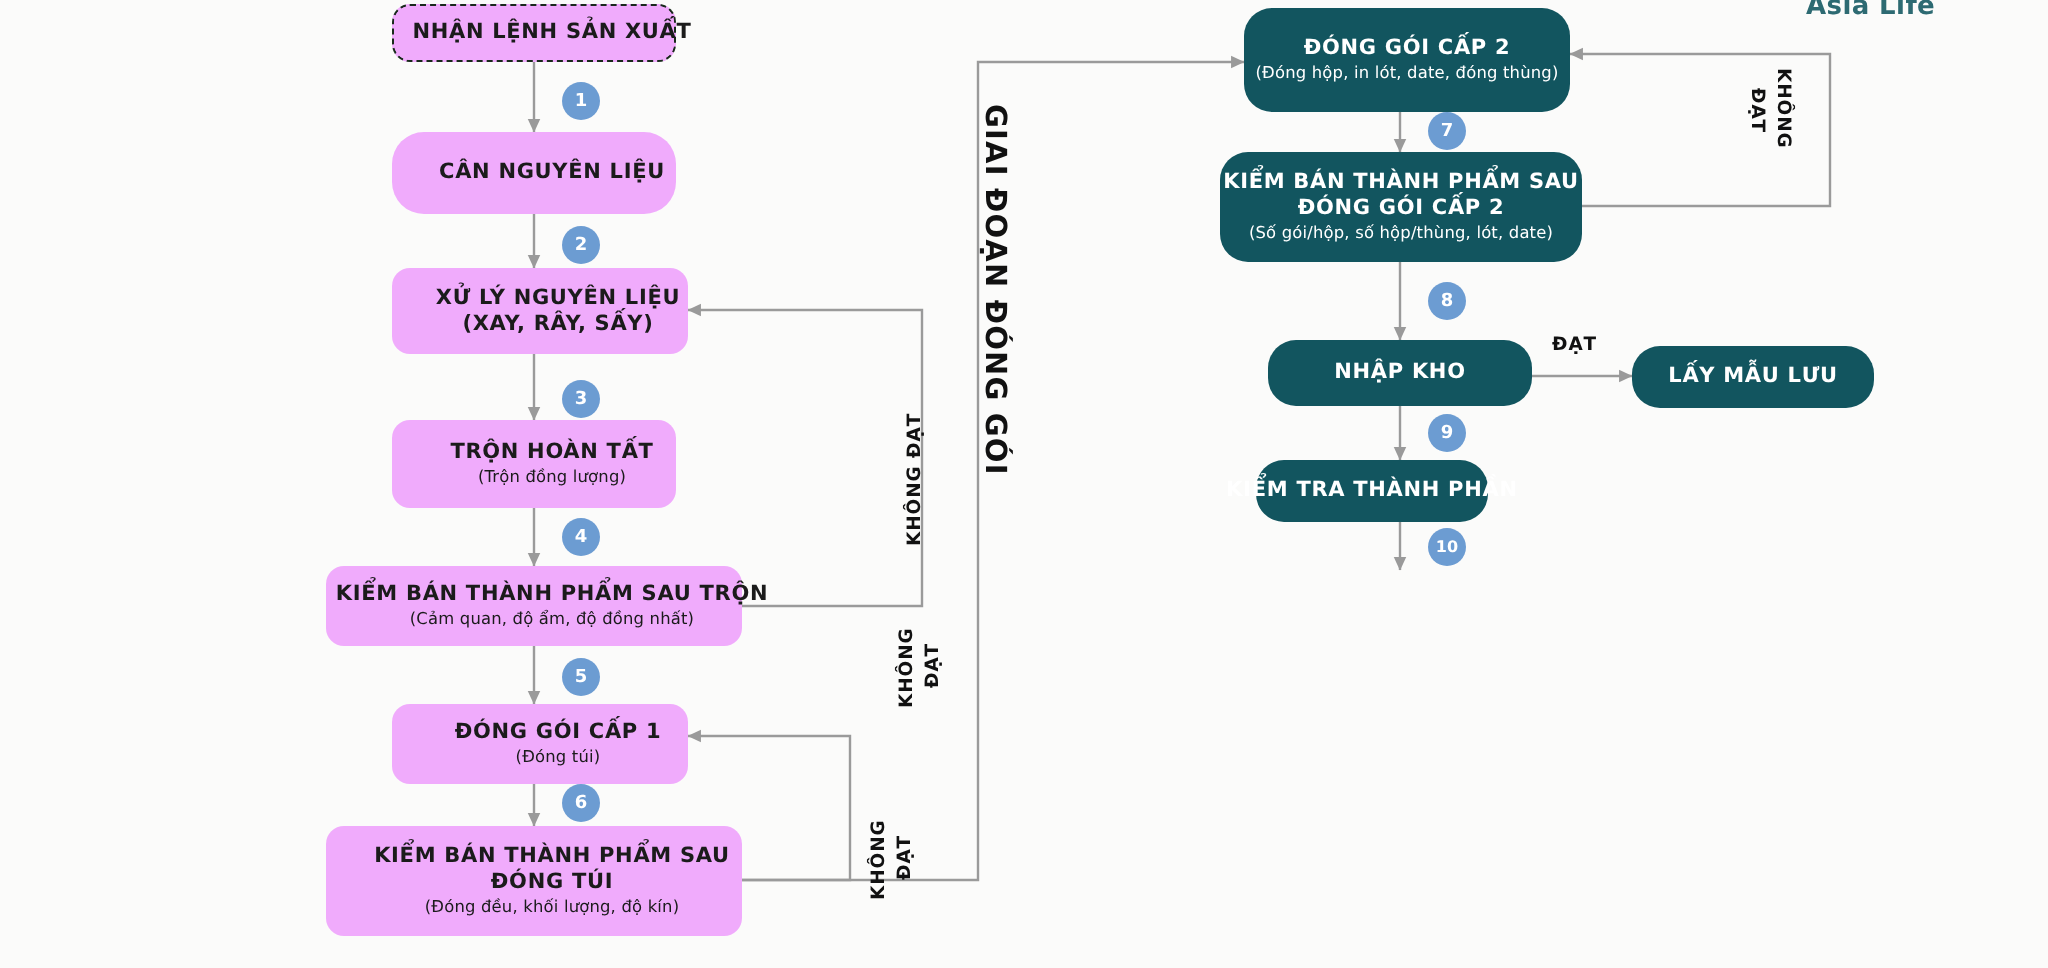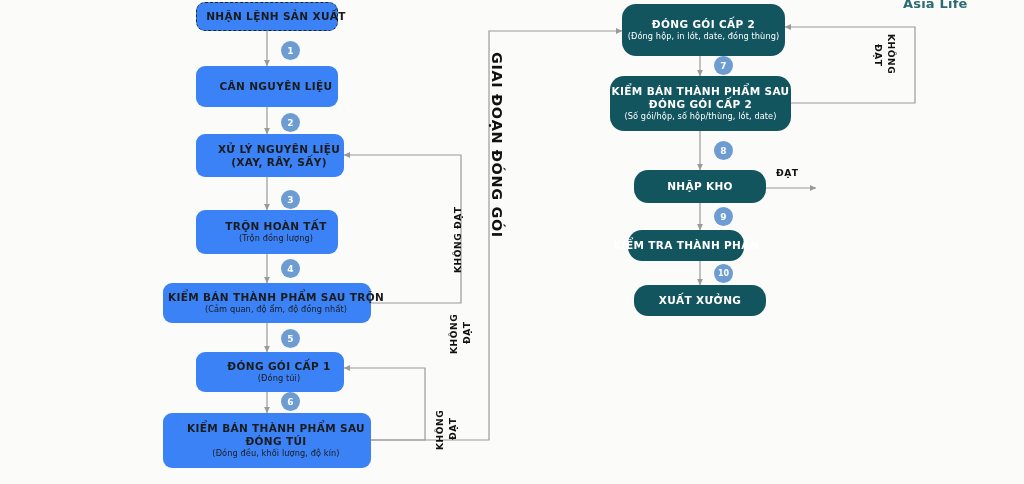--- a/index.html
+++ b/index.html
@@ -27,21 +27,21 @@
     line-height:1.18;
   }
   .node .t1{
     font-size:10.5px;font-weight:700;letter-spacing:.35px;
     white-space:nowrap;
   }
   .node .t2{
     font-size:8.2px;font-weight:400;letter-spacing:.1px;margin-top:2px;
     white-space:nowrap;
   }
-  .green{background:#3b82f6;color:#1b1b1b;padding-left:24px;}
+  .green{background:#f0abfc;color:#1b1b1b;padding-left:24px;}
   .green.dashed{border:1.6px dashed #19291c;}
   .teal{background:#12555f;color:#ffffff;border-radius:14px;}
 
   
   .badge{
     position:absolute;
     width:19px;height:19px;border-radius:50%;
     background:#6c9cd2;color:#fff;
     font-size:9px;font-weight:700;
     display:flex;align-items:center;justify-content:center;
@@ -104,21 +104,21 @@
       <line x1="766" y1="188" x2="816" y2="188" marker-end="url(#ah)"></line>
 
       <path d="M791,103 L915,103 L915,27 L785,27" marker-end="url(#ah)"></path>
     </g>
   </svg>
 
   <div class="node green dashed" style="left:196px;top:2px;width:142px;height:29px;">
     <div class="t1">NHẬN LỆNH SẢN XUẤT</div>
   </div>
 
-  <div class="node green" style="left:196px;top:66px;width:142px;height:41px;">
+  <div class="node green" style="left:196px;top:66px;width:142px;height:41px;border-radius:16px;">
     <div class="t1">CÂN NGUYÊN LIỆU</div>
   </div>
 
   <div class="node green" style="left:196px;top:134px;width:148px;height:43px;text-align:center;">
     <div class="t1">XỬ LÝ NGUYÊN LIỆU</div>
     <div class="t1">(XAY, RÂY, SẤY)</div>
   </div>
 
   <div class="node green" style="left:163px;top:283px;width:208px;height:40px;">
     <div class="t1">KIỂM BÁN THÀNH PHẨM SAU TRỘN</div>
@@ -149,28 +149,28 @@
   <div class="node teal" style="left:610px;top:76px;width:181px;height:55px;">
     <div class="t1">KIỂM BÁN THÀNH PHẨM SAU</div>
     <div class="t1">ĐÓNG GÓI CẤP 2</div>
     <div class="t2">(Số gói/hộp, số hộp/thùng, lót, date)</div>
   </div>
 
   <div class="node teal" style="left:634px;top:170px;width:132px;height:33px;">
     <div class="t1">NHẬP KHO</div>
   </div>
 
+  <div class="node teal" style="left:816px;top:173px;width:121px;height:31px;">
+    <div class="t1">LẤY MẪU LƯU</div>
+  </div>
 
   <div class="node teal" style="left:628px;top:230px;width:116px;height:31px;">
     <div class="t1">KIỂM TRA THÀNH PHẦN</div>
   </div>
 
-  <div class="node teal" style="left:634px;top:285px;width:132px;height:31px;">
-    <div class="t1">XUẤT XƯỞNG</div>
-  </div>
 
   <div class="badge" style="left:281px;top:41px;">1</div>
   <div class="badge" style="left:281px;top:113px;">2</div>
   <div class="badge" style="left:281px;top:190px;">3</div>
   <div class="badge" style="left:281px;top:259px;">4</div>
   <div class="badge" style="left:281px;top:329px;">5</div>
   <div class="badge" style="left:281px;top:392px;">6</div>
   <div class="badge" style="left:714px;top:56px;">7</div>
   <div class="badge" style="left:714px;top:141px;">8</div>
   <div class="badge" style="left:714px;top:207px;">9</div>

